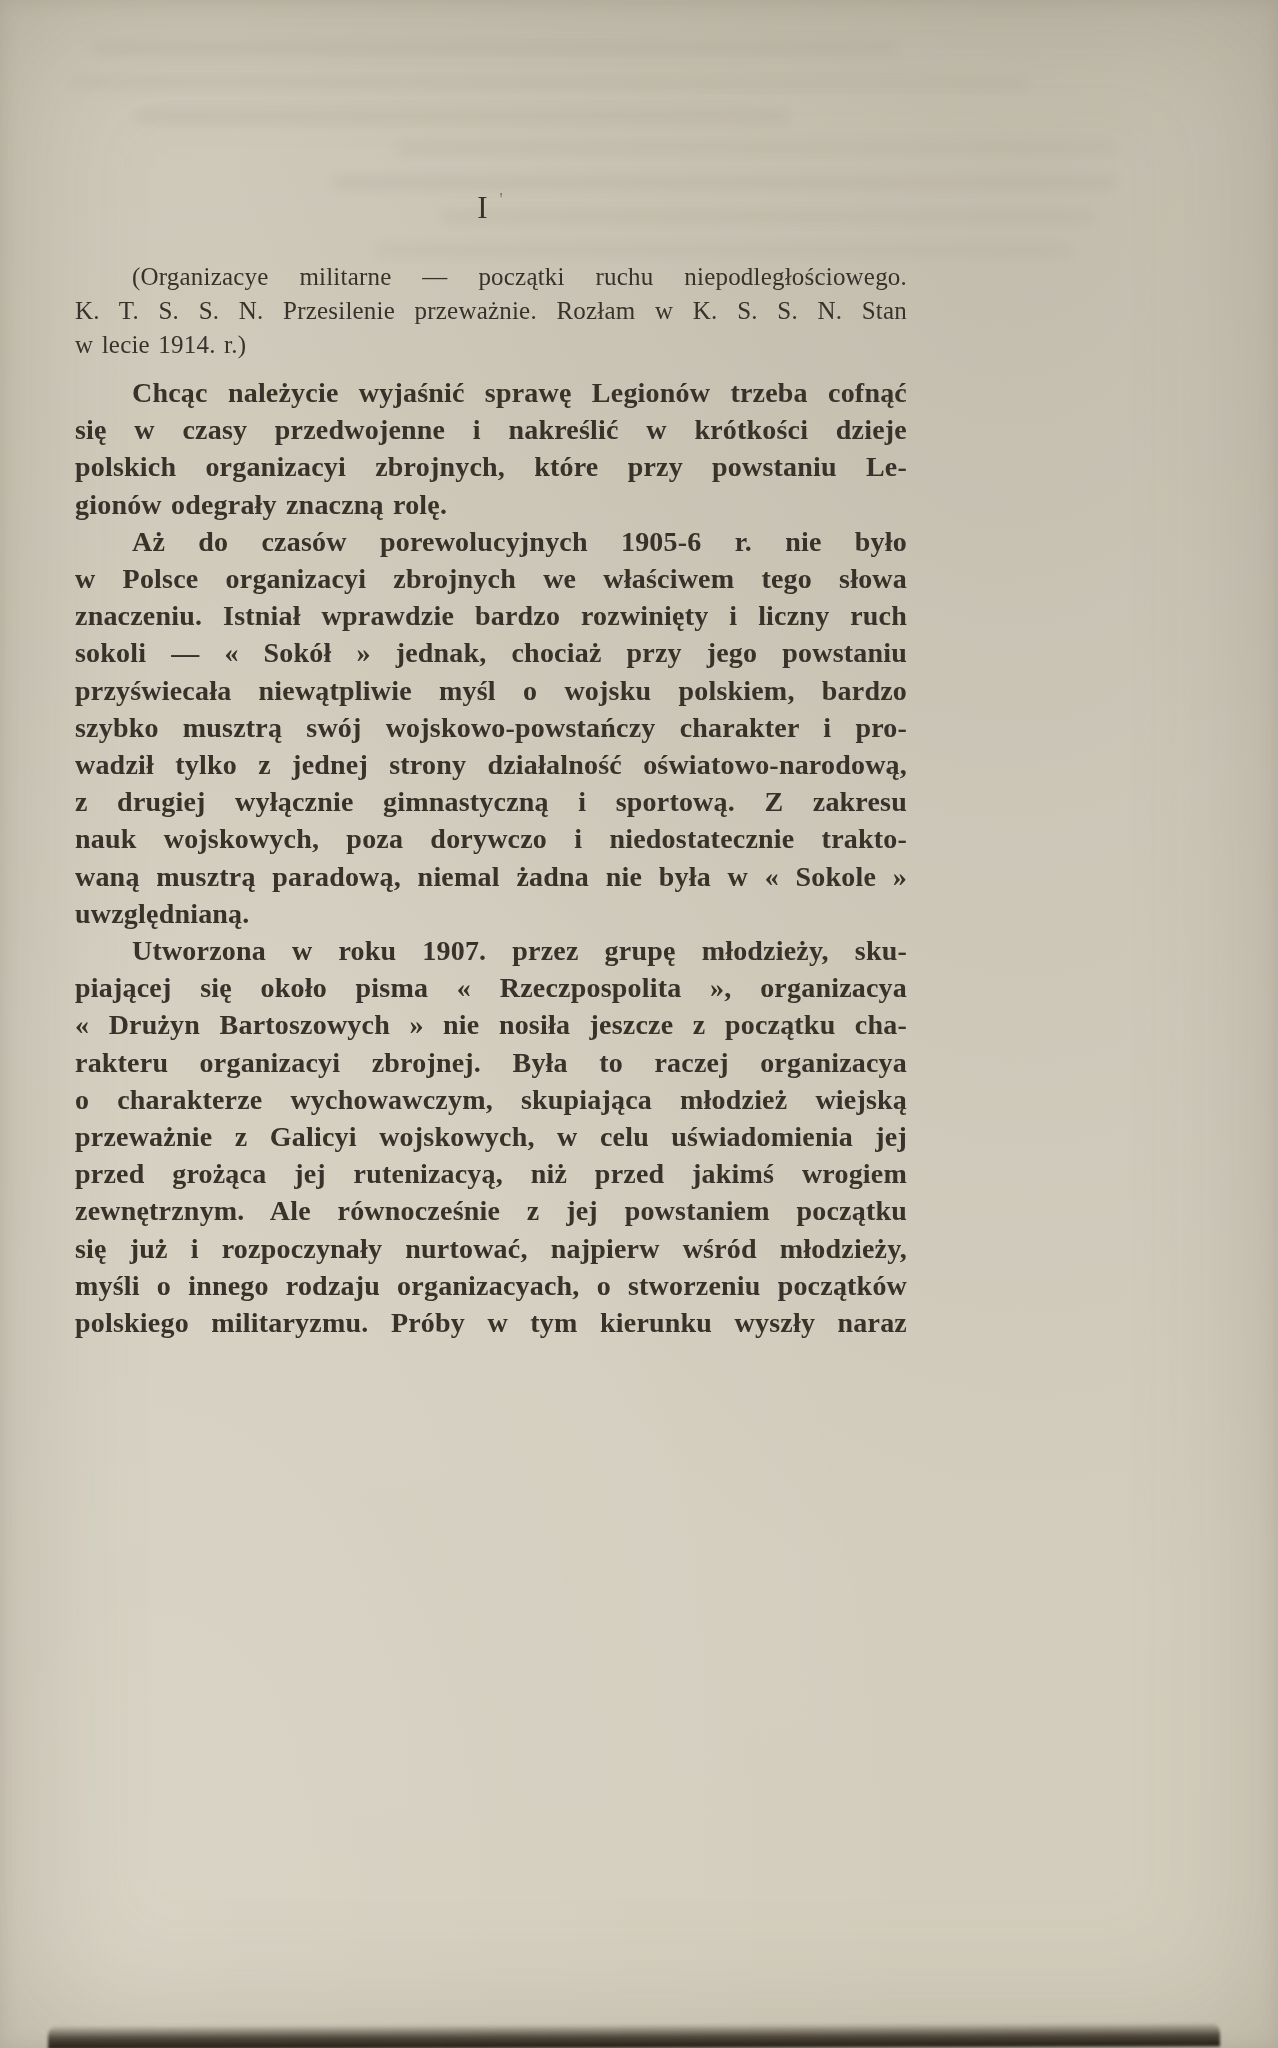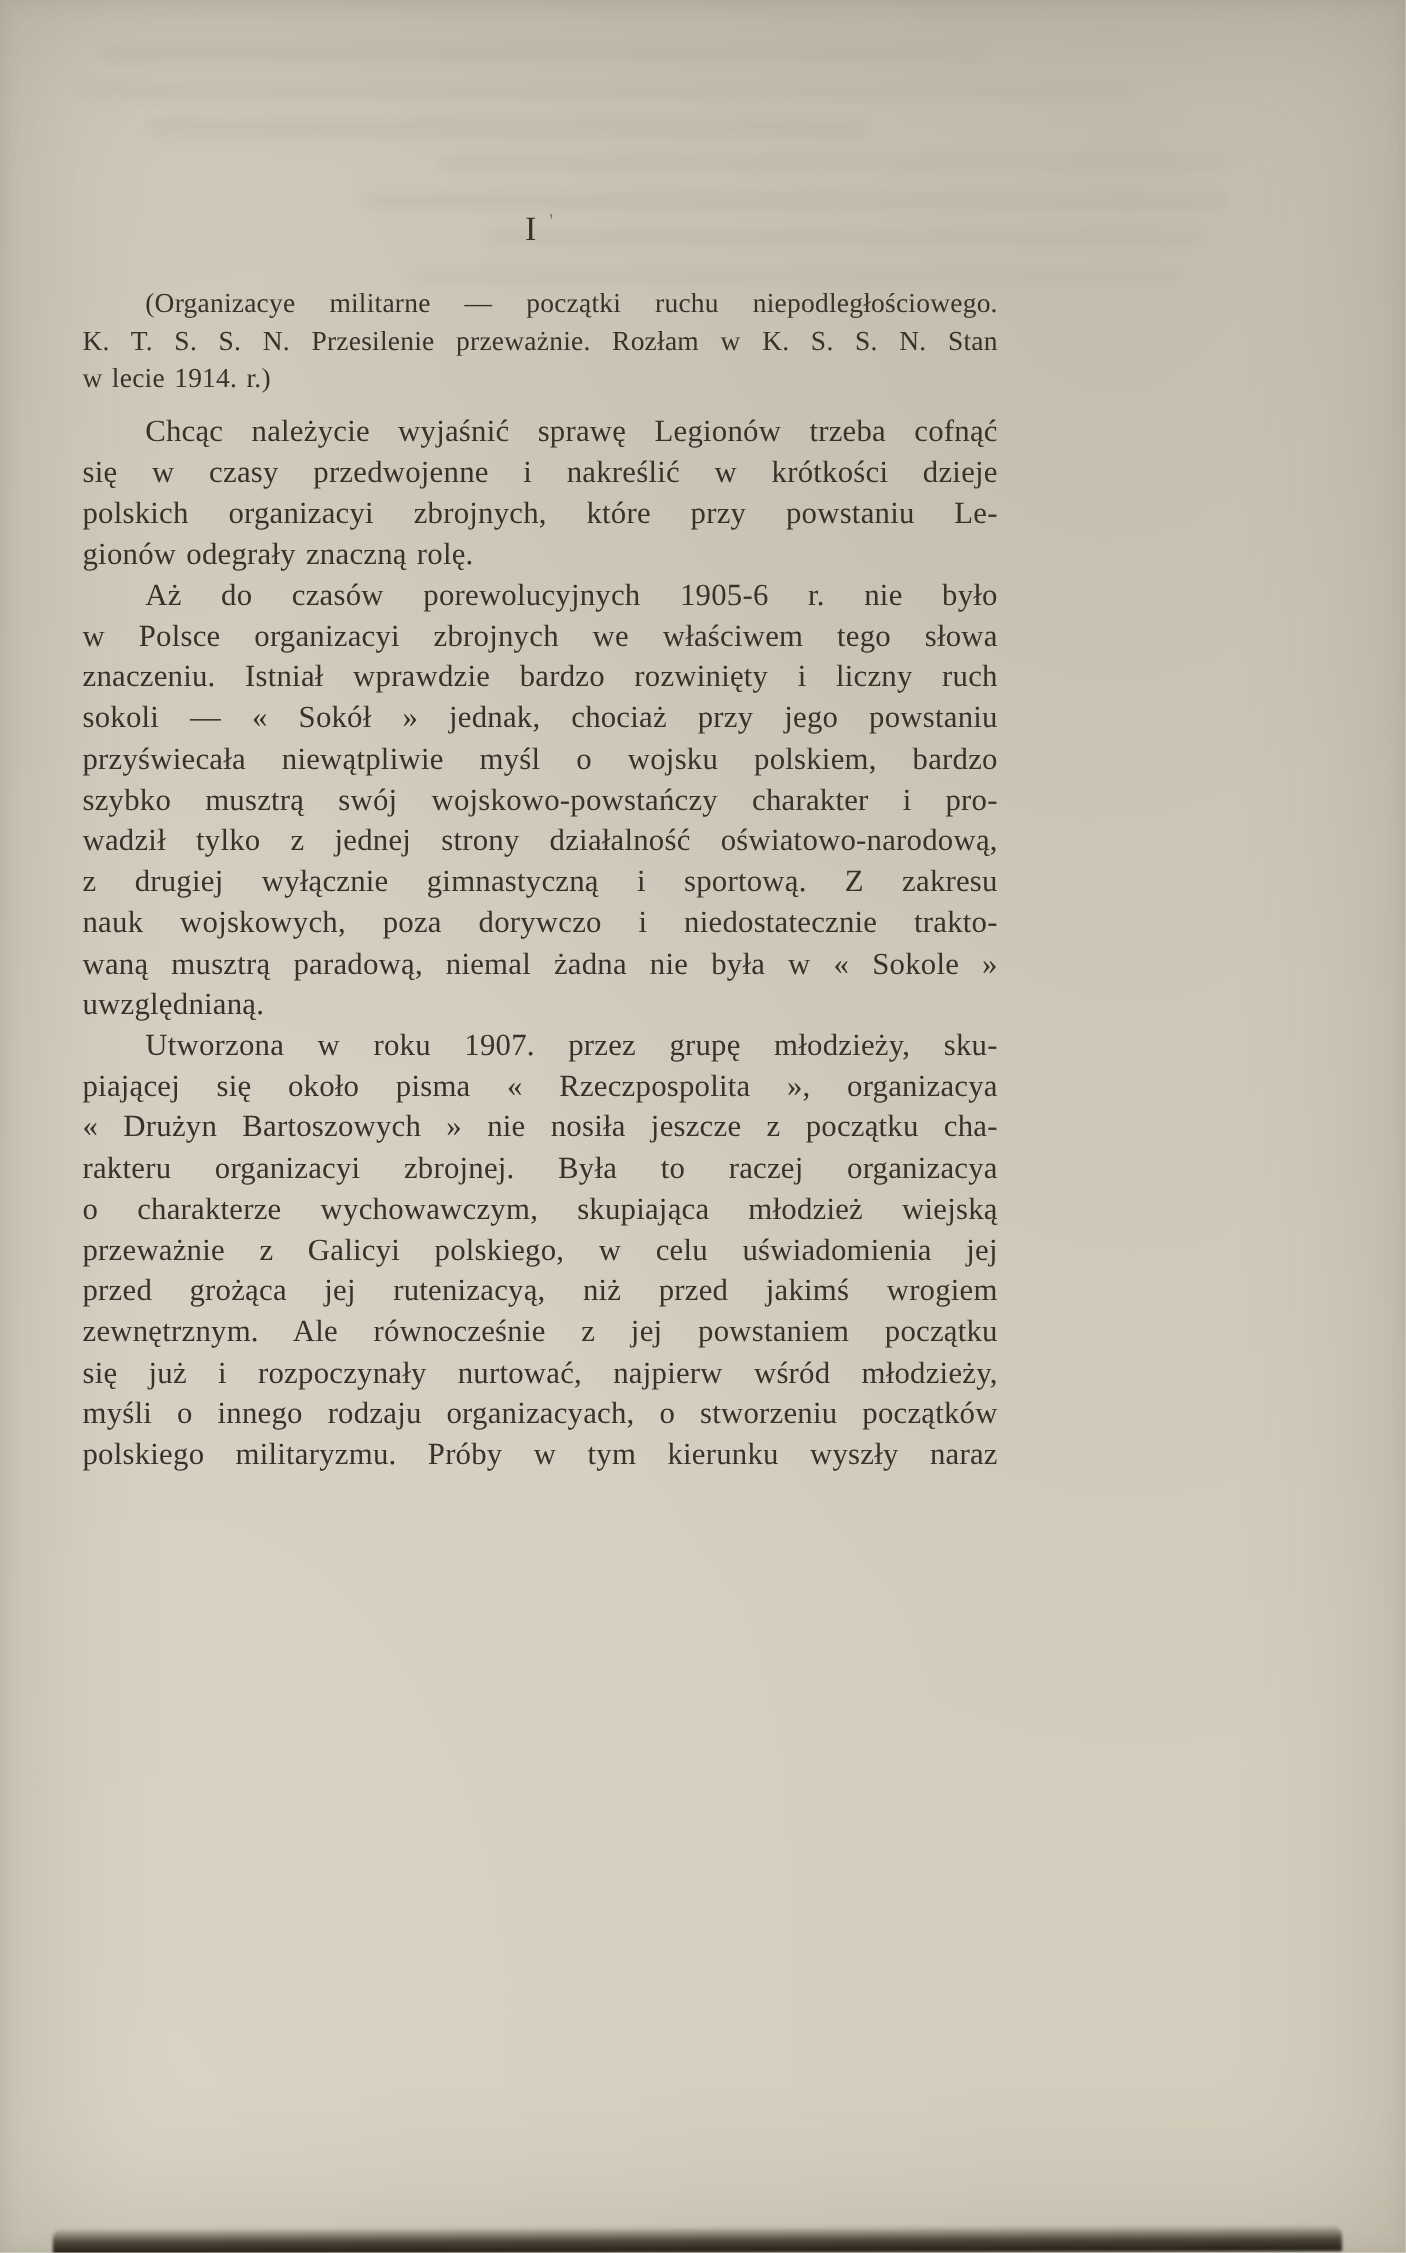--- a/index.html
+++ b/index.html
@@ -64,21 +64,21 @@
   .header-block { top: 260px; }
   .body-block   { top: 374px; }
 
   .line {
     text-align: justify;
     text-align-last: justify;
     word-spacing: 2px;
     letter-spacing: 0.2px;
   }
   .header-block .line { font-size: 25px; line-height: 34px; }
-  .body-block   .line { font-size: 28px; line-height: 37.2px; }
+  .body-block   .line { font-size: 28px; line-height: 37.2px; font-weight: bold; }
   .line.indent { text-indent: 57px; }
   .line.last   { text-align-last: left; }
 
   .bottom-shadow {
     position: absolute;
     left: 48px; right: 58px; bottom: 0;
     height: 24px;
     border-radius: 10px 10px 0 0;
     background: linear-gradient(to bottom,
       rgba(60,52,40,0) 0%,
@@ -132,21 +132,21 @@
         <div class="line">nauk wojskowych, poza dorywczo i niedostatecznie trakto-</div>
         <div class="line">waną musztrą paradową, niemal żadna nie była w « Sokole »</div>
         <div class="line last">uwzględnianą.</div>
       </div>
       <div>
         <div class="line indent">Utworzona w roku 1907. przez grupę młodzieży, sku-</div>
         <div class="line">piającej się około pisma « Rzeczpospolita », organizacya</div>
         <div class="line">« Drużyn Bartoszowych » nie nosiła jeszcze z początku cha-</div>
         <div class="line">rakteru organizacyi zbrojnej. Była to raczej organizacya</div>
         <div class="line">o charakterze wychowawczym, skupiająca młodzież wiejską</div>
-        <div class="line">przeważnie z Galicyi polskiego, w celu uświadomienia jej</div>
+        <div class="line">przeważnie z Galicyi wojskowych, w celu uświadomienia jej</div>
         <div class="line">przed grożąca jej rutenizacyą, niż przed jakimś wrogiem</div>
         <div class="line">zewnętrznym. Ale równocześnie z jej powstaniem początku</div>
         <div class="line">się już i rozpoczynały nurtować, najpierw wśród młodzieży,</div>
         <div class="line">myśli o innego rodzaju organizacyach, o stworzeniu początków</div>
         <div class="line">polskiego militaryzmu. Próby w tym kierunku wyszły naraz</div>
       </div>
     </div>
 
   <div class="bottom-shadow"></div>
 

